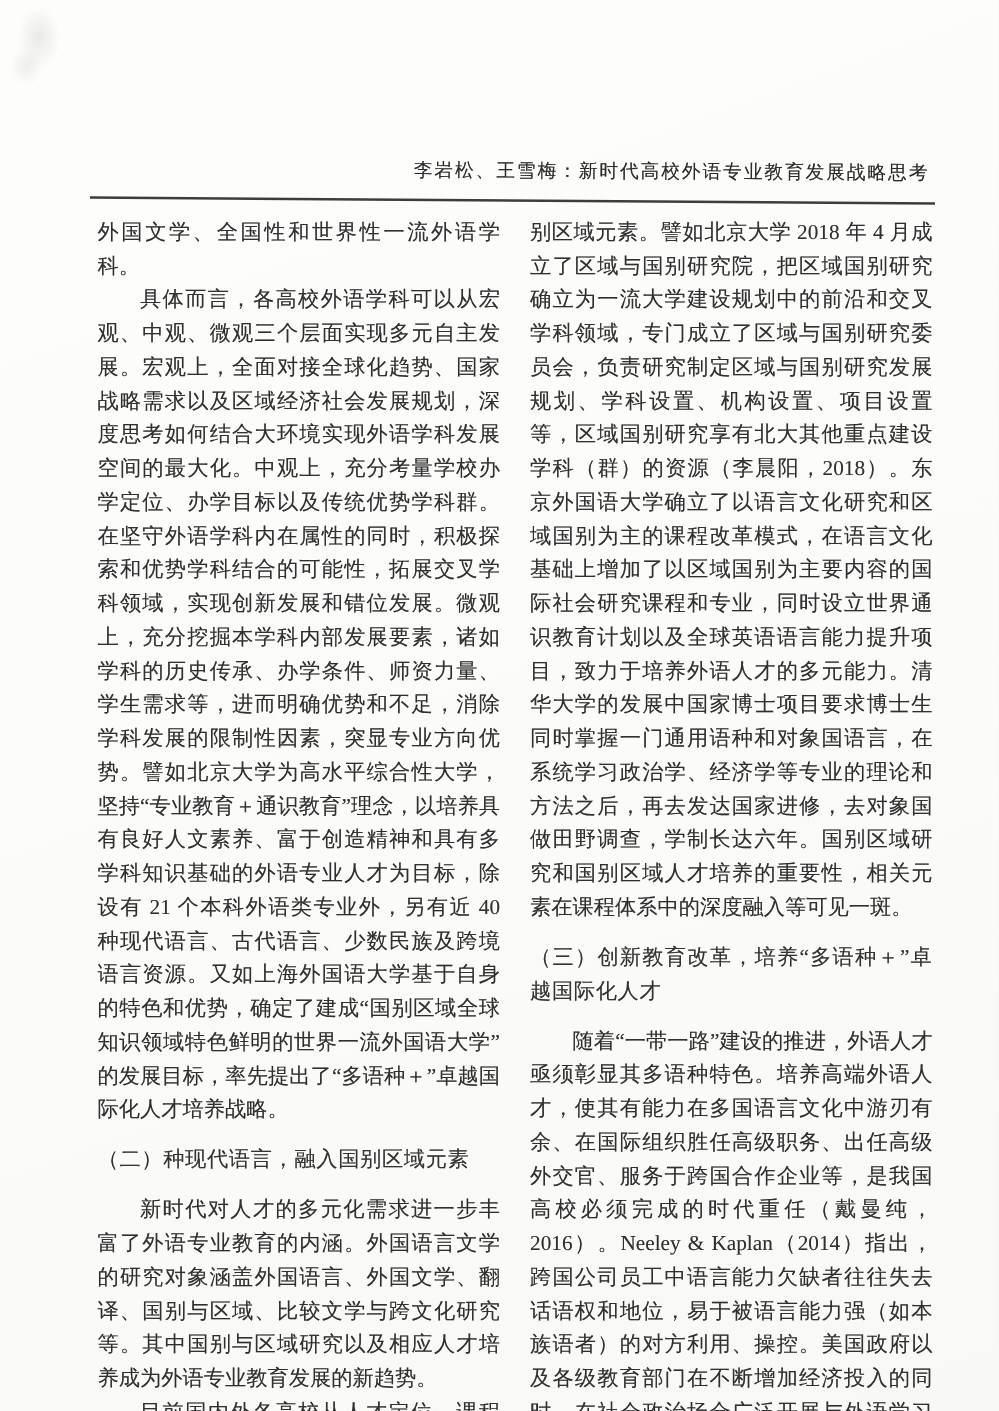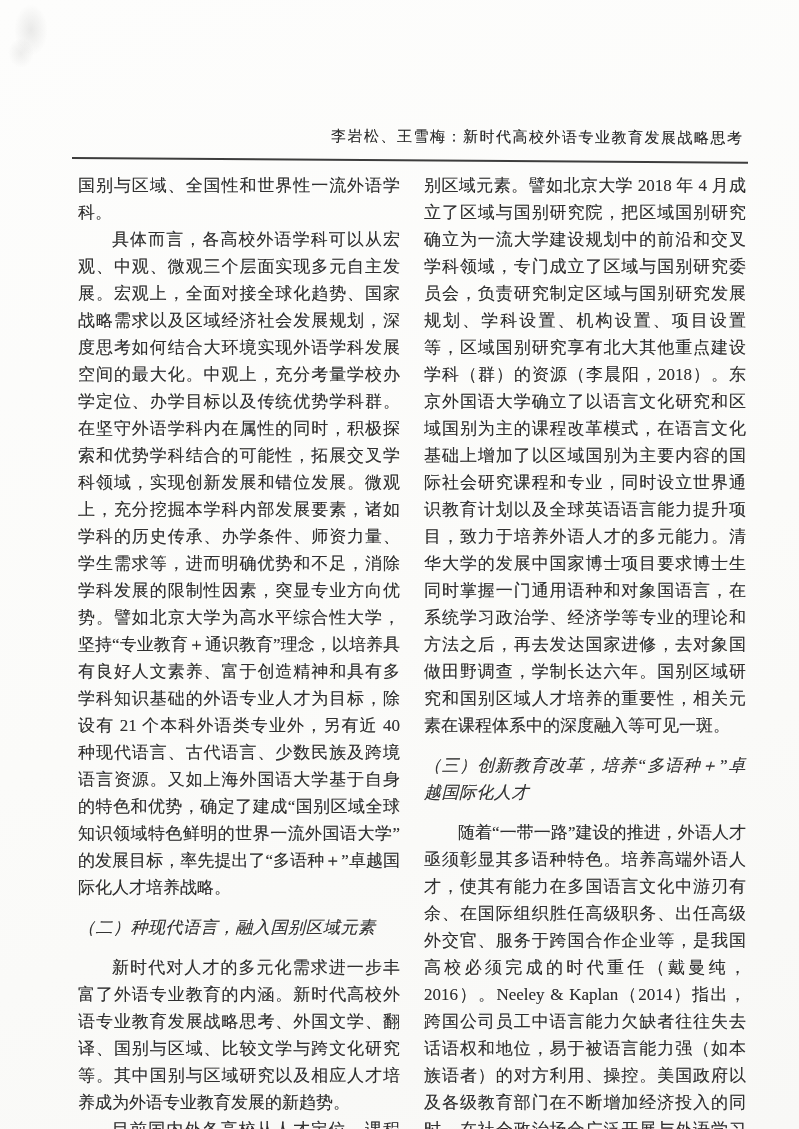--- a/index.html
+++ b/index.html
@@ -60,42 +60,41 @@
     text-shadow:0 0 .4px rgba(40,40,40,.4);
   }
   .col p{margin:0;text-indent:2em;}
   .col p.cont{text-indent:0;}
   .col .sec-heading{
     margin:13px 0 13px;
     text-indent:0;
     font-weight:normal;
     letter-spacing:.5px;
     color:#333;
-    font-style:italic;
   }
 </style>
 </head>
 <body>
 
 <div class="page">
 
   <div class="smudge-a"></div>
   <div class="smudge-b"></div>
 
   <div class="running-header">李岩松、王雪梅：新时代高校外语专业教育发展战略思考</div>
 
   <div class="header-rule"></div>
 
   <div class="columns">
 
     <div class="col">
-      <p class="cont">国别与区域、全国性和世界性一流外语学科。</p>
+      <p class="cont">外国文学、全国性和世界性一流外语学科。</p>
       <p>具体而言，各高校外语学科可以从宏观、中观、微观三个层面实现多元自主发展。宏观上，全面对接全球化趋势、国家战略需求以及区域经济社会发展规划，深度思考如何结合大环境实现外语学科发展空间的最大化。中观上，充分考量学校办学定位、办学目标以及传统优势学科群。在坚守外语学科内在属性的同时，积极探索和优势学科结合的可能性，拓展交叉学科领域，实现创新发展和错位发展。微观上，充分挖掘本学科内部发展要素，诸如学科的历史传承、办学条件、师资力量、学生需求等，进而明确优势和不足，消除学科发展的限制性因素，突显专业方向优势。譬如北京大学为高水平综合性大学，坚持“专业教育＋通识教育”理念，以培养具有良好人文素养、富于创造精神和具有多学科知识基础的外语专业人才为目标，除设有 21 个本科外语类专业外，另有近 40 种现代语言、古代语言、少数民族及跨境语言资源。又如上海外国语大学基于自身的特色和优势，确定了建成“国别区域全球知识领域特色鲜明的世界一流外国语大学”的发展目标，率先提出了“多语种＋”卓越国际化人才培养战略。</p>
       <p class="sec-heading">（二）种现代语言，融入国别区域元素</p>
-      <p>新时代对人才的多元化需求进一步丰富了外语专业教育的内涵。新时代高校外语专业教育发展战略思考、外国文学、翻译、国别与区域、比较文学与跨文化研究等。其中国别与区域研究以及相应人才培养成为外语专业教育发展的新趋势。</p>
+      <p>新时代对人才的多元化需求进一步丰富了外语专业教育的内涵。外国语言文学的研究对象涵盖外国语言、外国文学、翻译、国别与区域、比较文学与跨文化研究等。其中国别与区域研究以及相应人才培养成为外语专业教育发展的新趋势。</p>
       <p>目前国内外各高校从人才定位、课程设置、培养模式等不同层面进行改革，融入国</p>
     </div>
 
     <div class="col">
       <p class="cont">别区域元素。譬如北京大学 2018 年 4 月成立了区域与国别研究院，把区域国别研究确立为一流大学建设规划中的前沿和交叉学科领域，专门成立了区域与国别研究委员会，负责研究制定区域与国别研究发展规划、学科设置、机构设置、项目设置等，区域国别研究享有北大其他重点建设学科（群）的资源（李晨阳，2018）。东京外国语大学确立了以语言文化研究和区域国别为主的课程改革模式，在语言文化基础上增加了以区域国别为主要内容的国际社会研究课程和专业，同时设立世界通识教育计划以及全球英语语言能力提升项目，致力于培养外语人才的多元能力。清华大学的发展中国家博士项目要求博士生同时掌握一门通用语种和对象国语言，在系统学习政治学、经济学等专业的理论和方法之后，再去发达国家进修，去对象国做田野调查，学制长达六年。国别区域研究和国别区域人才培养的重要性，相关元素在课程体系中的深度融入等可见一斑。</p>
       <p class="sec-heading">（三）创新教育改革，培养“多语种＋”卓越国际化人才</p>
       <p>随着“一带一路”建设的推进，外语人才亟须彰显其多语种特色。培养高端外语人才，使其有能力在多国语言文化中游刃有余、在国际组织胜任高级职务、出任高级外交官、服务于跨国合作企业等，是我国高校必须完成的时代重任（戴曼纯，2016）。Neeley &amp; Kaplan（2014）指出，跨国公司员工中语言能力欠缺者往往失去话语权和地位，易于被语言能力强（如本族语者）的对方利用、操控。美国政府以及各级教育部门在不断增加经济投入的同时，在社会政治场合广泛开展与外语学习有关的宣传活动，积极推进各级外语</p>
     </div>
 
   </div>

